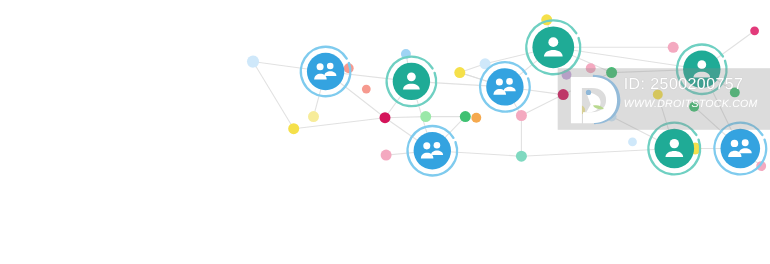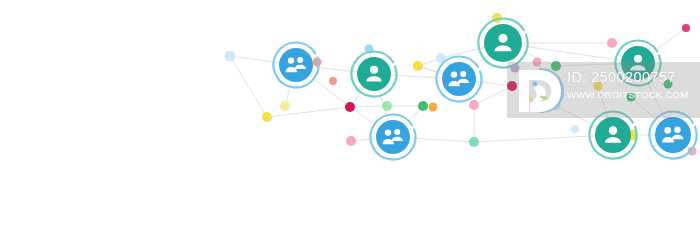--- a/index.html
+++ b/index.html
@@ -56,20 +56,21 @@
     line-height: 18px;
     white-space: nowrap;
     text-shadow: 0 0 1px rgba(120,120,120,.4);
   }
   #wm-url {
     font-size: 9.6px;
     letter-spacing: 0.25px;
     line-height: 14px;
     white-space: nowrap;
     margin-top: 2px;
+    font-style: italic;
   }
 </style>
 </head>
 <body>
 
 <div id="stage">
 
   <svg id="net-svg" viewBox="0 0 700 179">
     <g id="links-layer">
         <line x1="230" y1="56" x2="296" y2="65" stroke="#dcdcdc" stroke-width="1" opacity="0.85"></line>

